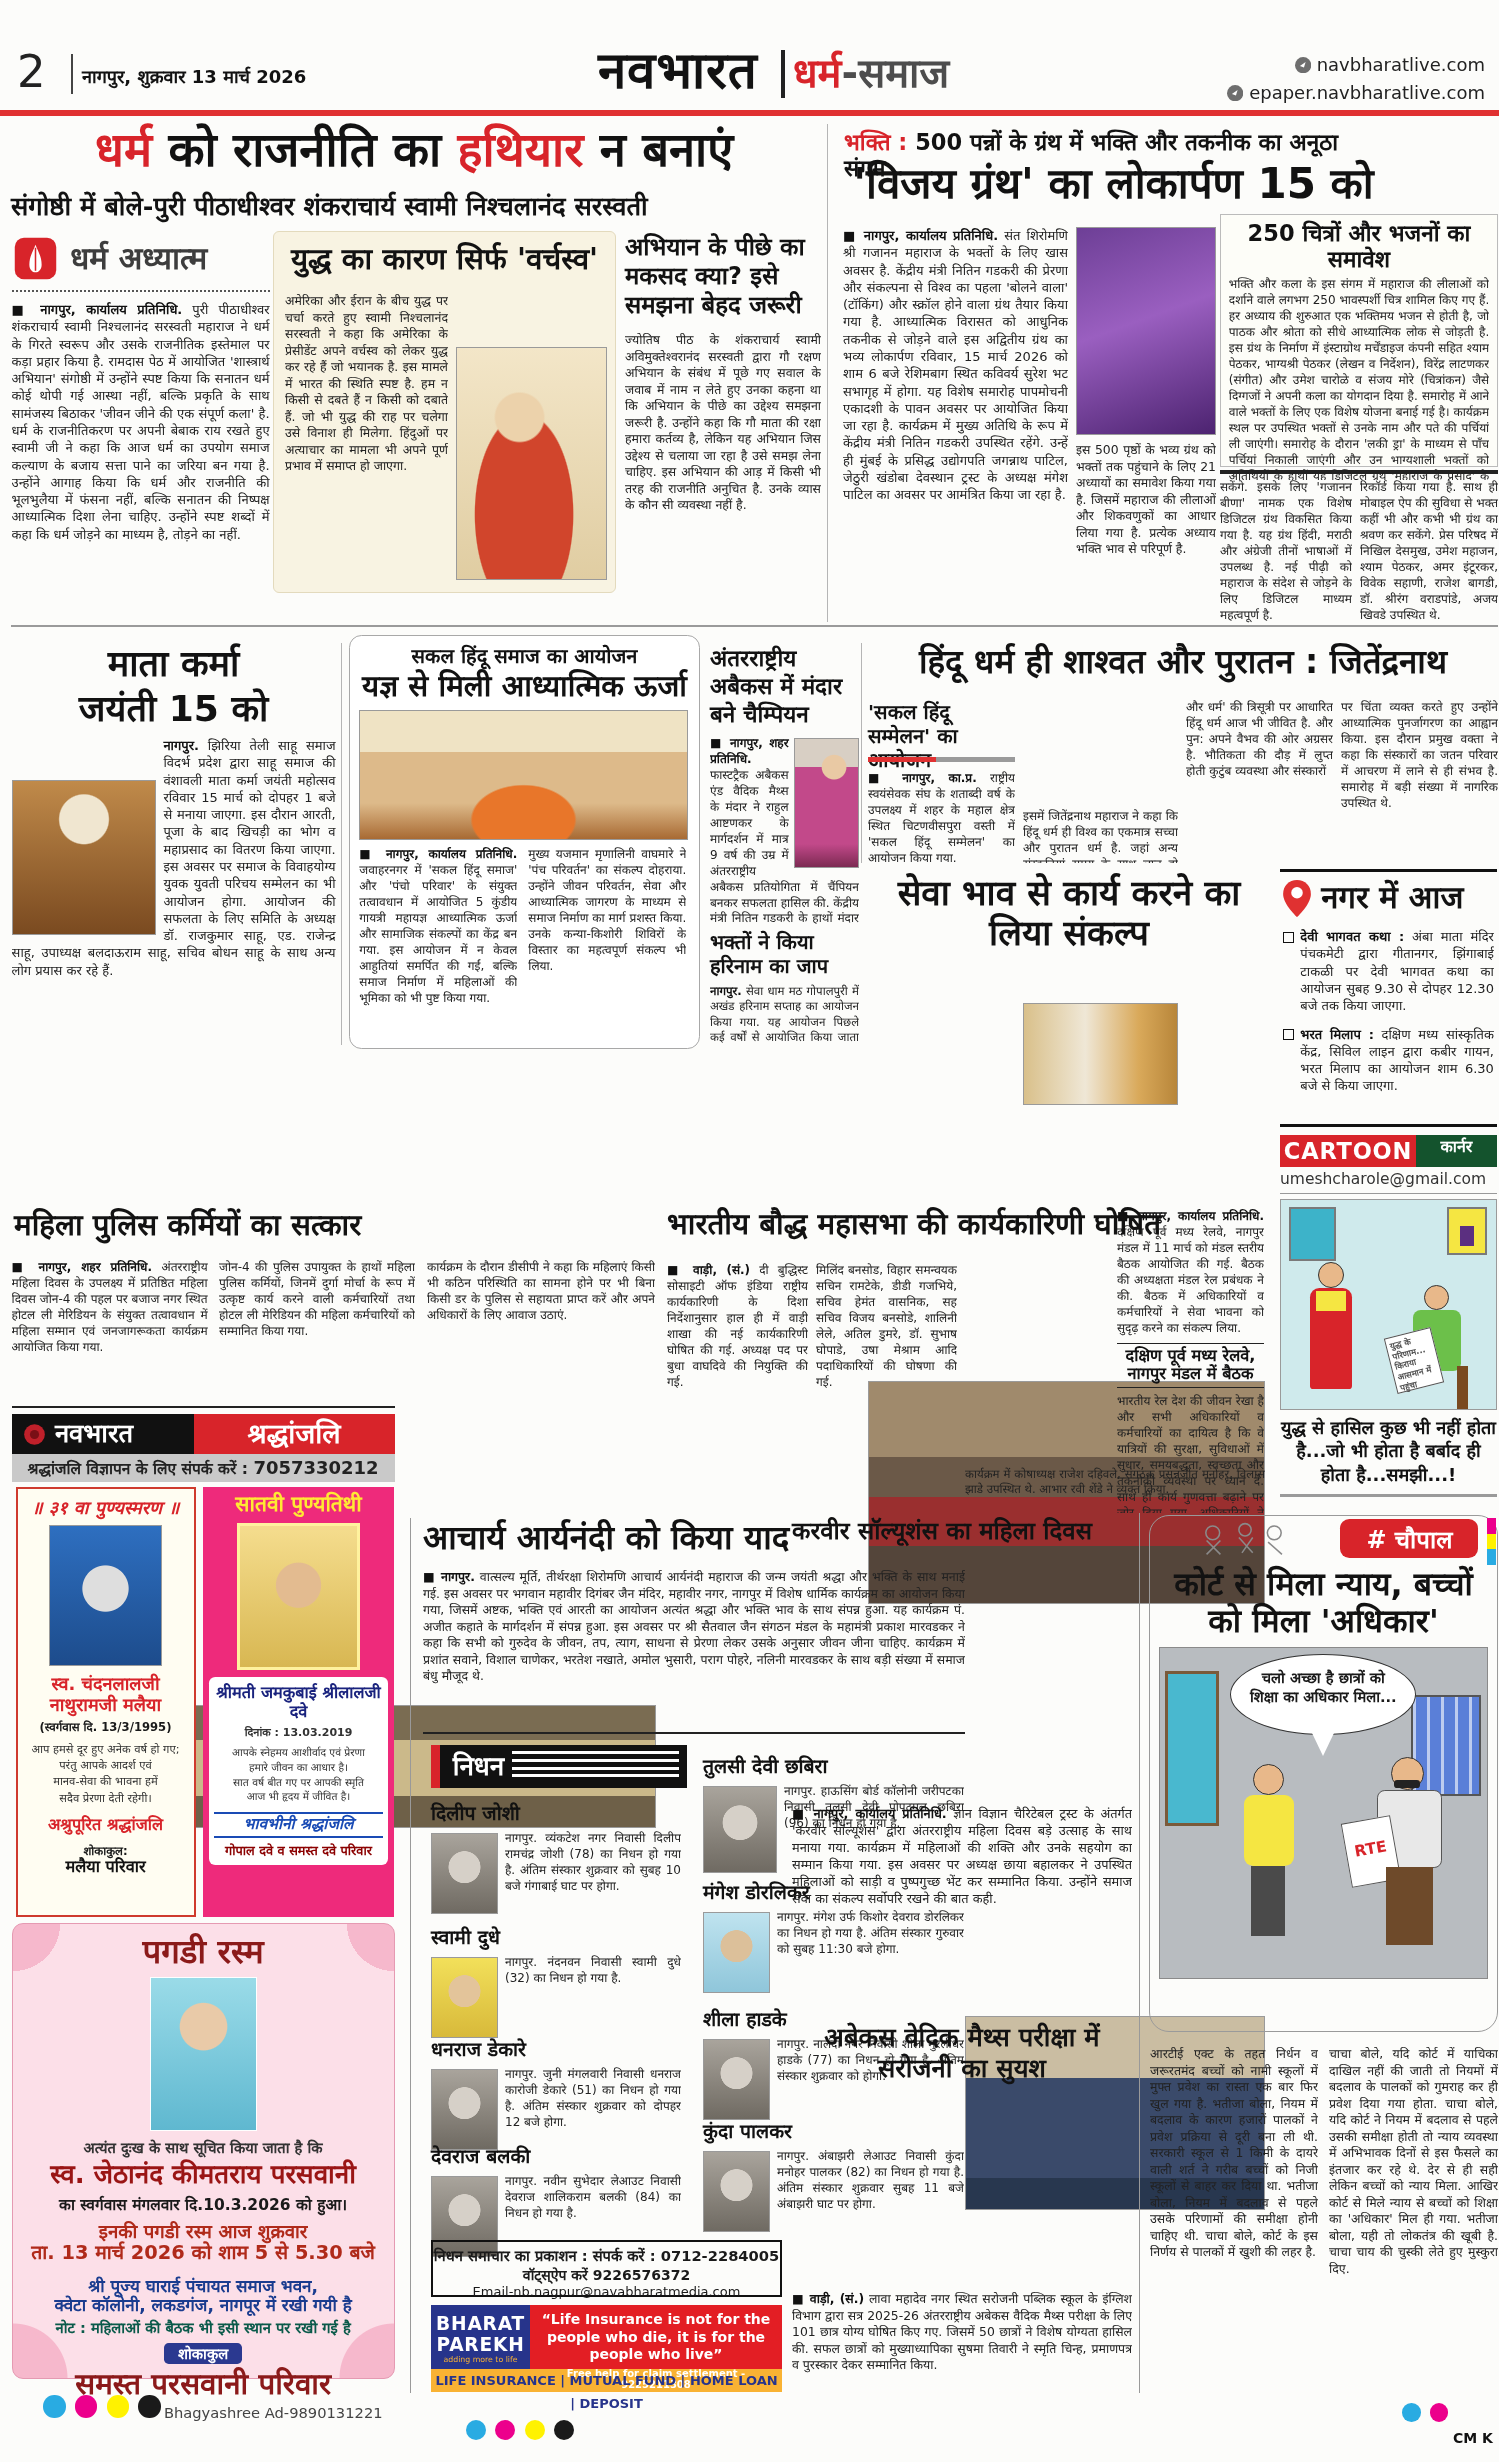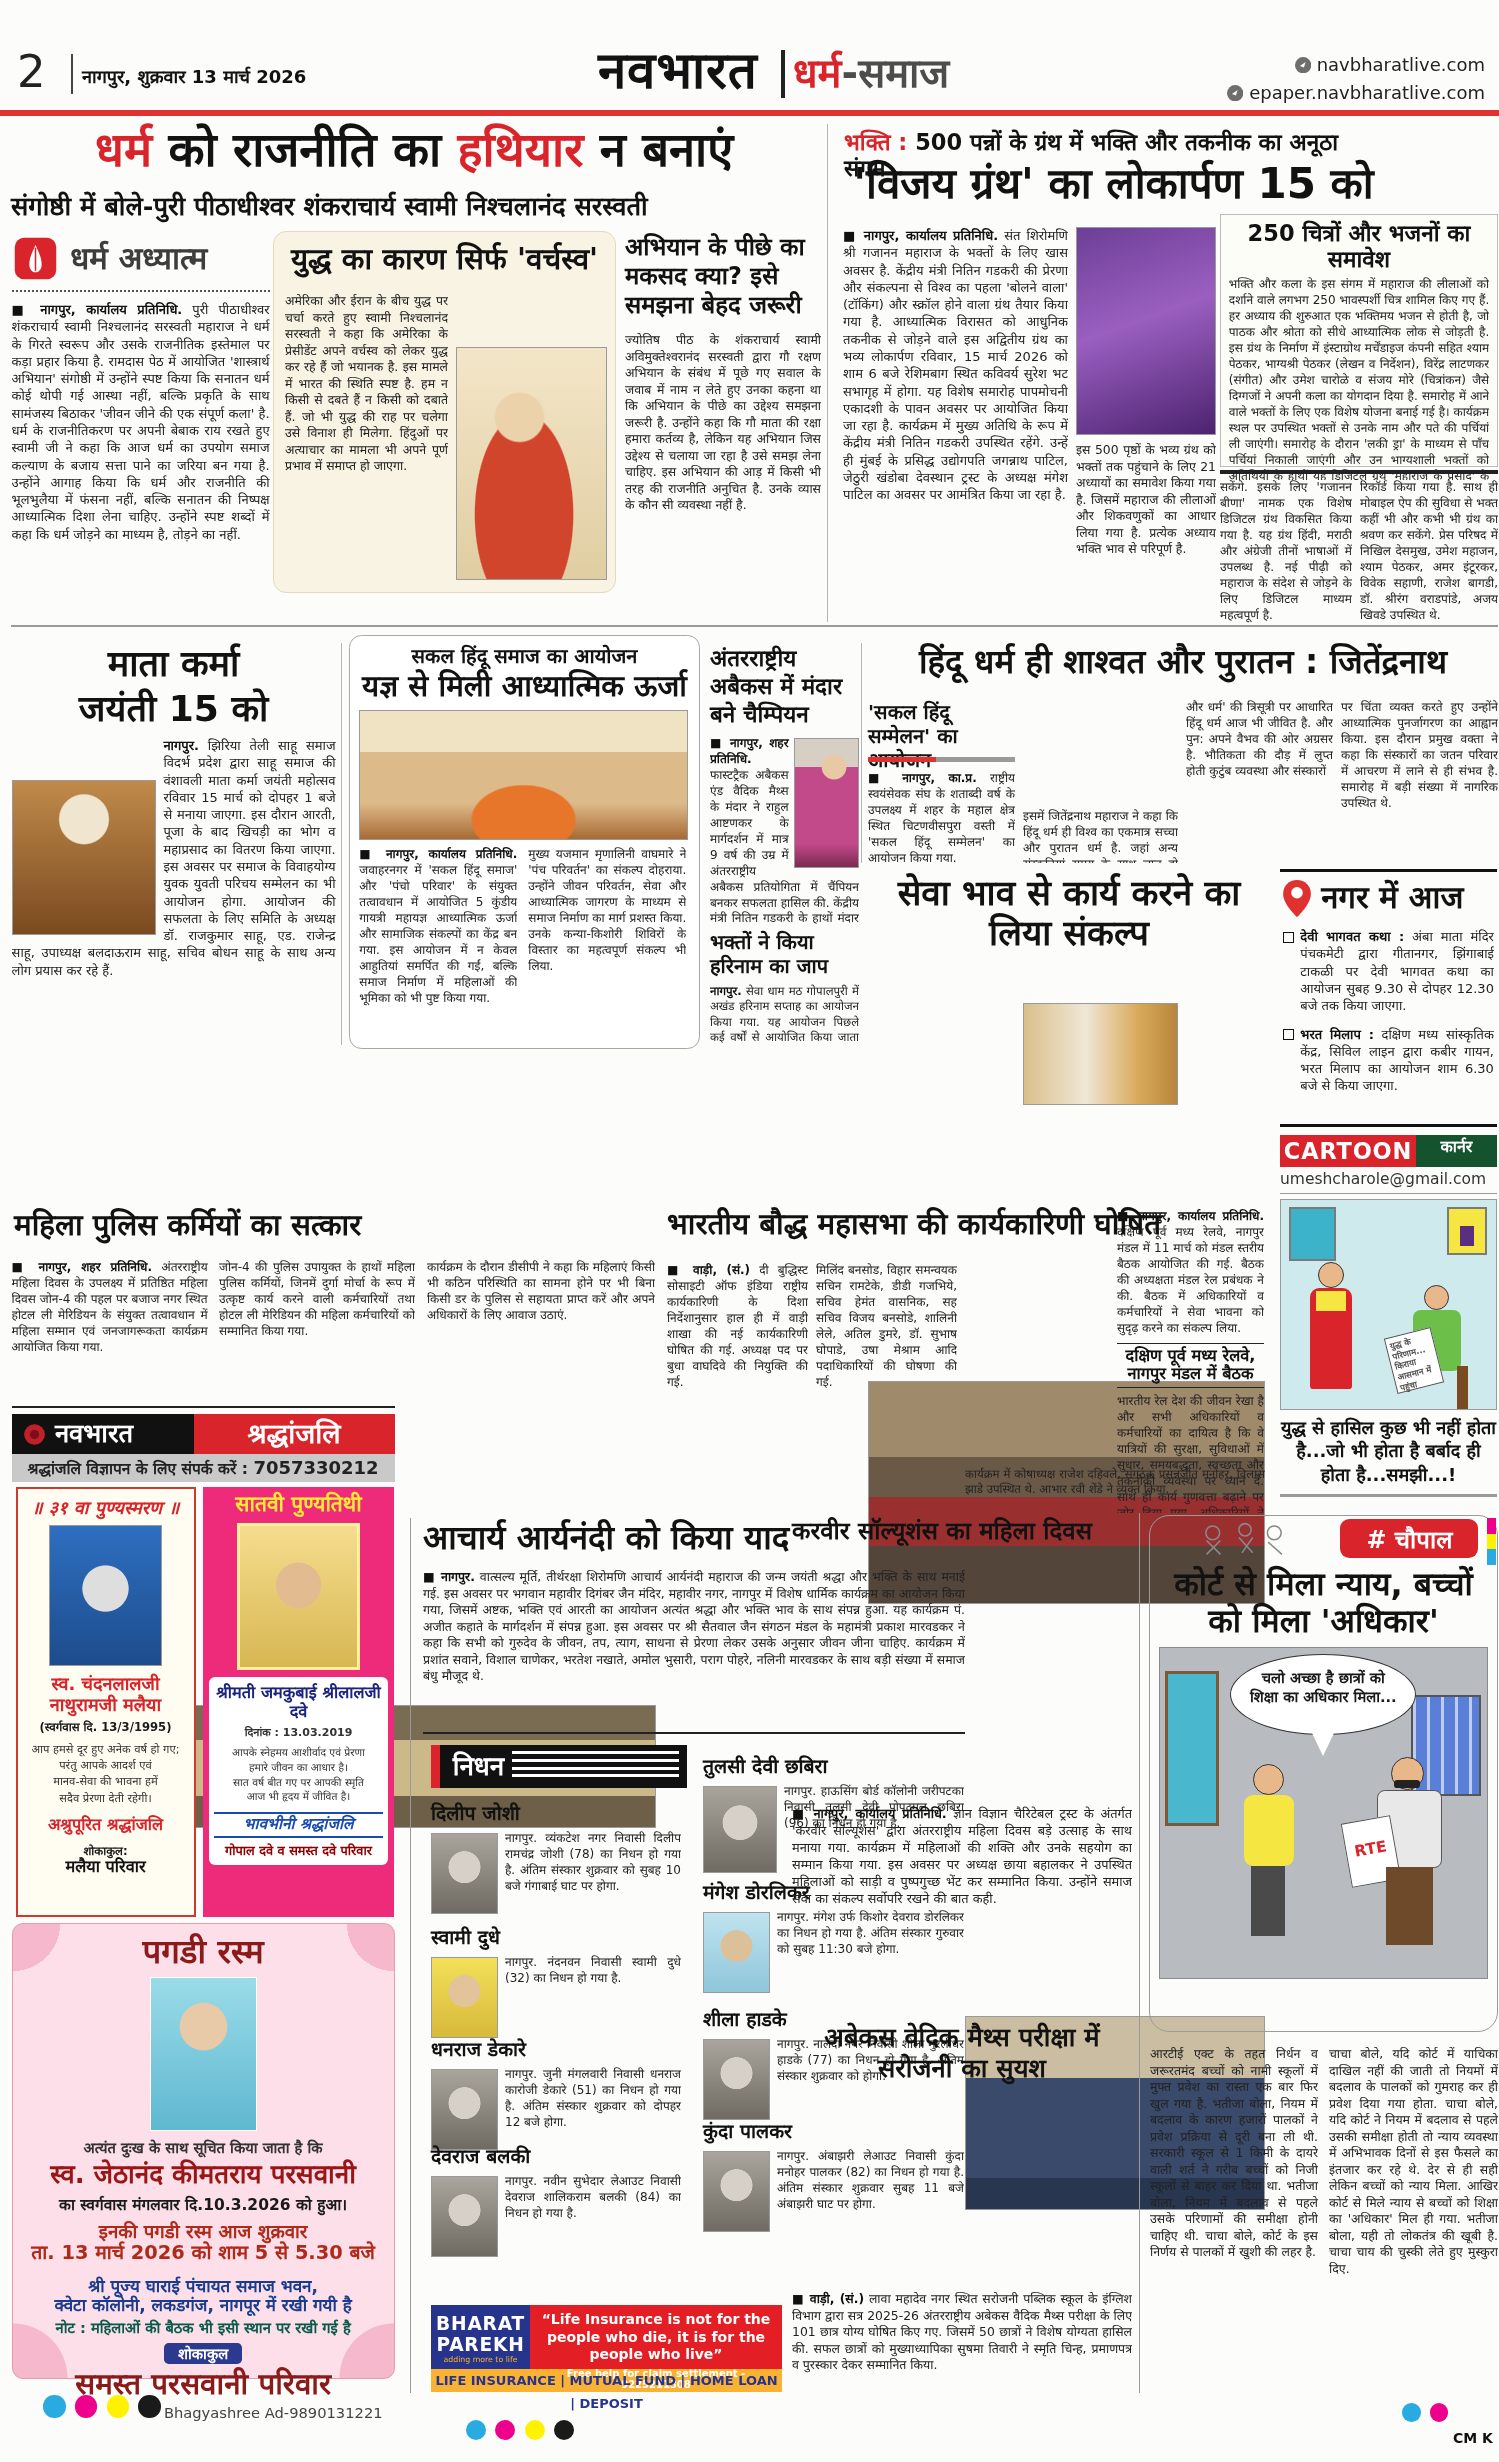--- a/index.html
+++ b/index.html
@@ -74,21 +74,21 @@
         <rect x="1" y="1" width="54" height="54" rx="12" fill="#d8242a"></rect>
         <path d="M28 10 C24 20 20 26 20 36 C20 42 24 46 28 46 C32 46 36 42 36 36 C36 26 32 20 28 10 Z" fill="#fff"></path>
         <path d="M28 14 L28 44" stroke="#d8242a" stroke-width="2"></path>
       </svg>
     <span class="hl" style="font-size:31px;color:#3d3d3d;vertical-align:11px;margin-left:9.3px">धर्म अध्यात्म</span>
   </div>
   <div class="abs" style="left:11.6px;top:290px;width:258px;border-bottom:2.3px dotted #555"></div>
 
   <div class="abs bodytxt jst" style="left:11.6px;top:301px;width:258px;height:292px"><span class="lede">■  नागपुर, कार्यालय प्रतिनिधि.</span> <span>पुरी पीठाधीश्वर शंकराचार्य स्वामी निश्चलानंद सरस्वती महाराज ने धर्म के गिरते स्वरूप और उसके राजनीतिक इस्तेमाल पर कड़ा प्रहार किया है. रामदास पेठ में आयोजित 'शास्त्रार्थ अभियान' संगोष्ठी में उन्होंने स्पष्ट किया कि सनातन धर्म कोई थोपी गई आस्था नहीं, बल्कि प्रकृति के साथ सामंजस्य बिठाकर 'जीवन जीने की एक संपूर्ण कला' है. धर्म के राजनीतिकरण पर अपनी बेबाक राय रखते हुए स्वामी जी ने कहा कि आज धर्म का उपयोग समाज कल्याण के बजाय सत्ता पाने का जरिया बन गया है. उन्होंने आगाह किया कि धर्म और राजनीति की भूलभुलैया में फंसना नहीं, बल्कि सनातन की निष्पक्ष आध्यात्मिक दिशा लेना चाहिए. उन्होंने स्पष्ट शब्दों में कहा कि धर्म जोड़ने का माध्यम है, तोड़ने का नहीं.</span></div>
 
-  <div class="abs" style="left:273px;top:231px;width:343px;height:362px;background:#f8f3e2;border:0.8px solid #e3dabd;border-radius:13px">
+  <div class="abs" style="left:273px;top:231px;width:343px;height:362px;background:#f8f3e2;border:0.8px solid #e3dabd;border-radius:6px">
     <div class="hl ctr" style="margin:11px 7.8px 6.2px;font-size:29.5px">युद्ध का कारण सिर्फ 'वर्चस्व'</div>
     <div class="bodytxt jst" style="position:absolute;left:11px;top:61px;width:163px;height:289px;font-size:12.4px">अमेरिका और ईरान के बीच युद्ध पर चर्चा करते हुए स्वामी निश्चलानंद सरस्वती ने कहा कि अमेरिका के प्रेसीडेंट अपने वर्चस्व को लेकर युद्ध कर रहे हैं जो भयानक है. इस मामले में भारत की स्थिति स्पष्ट है. हम न किसी से दबते हैं न किसी को दबाते हैं. जो भी युद्ध की राह पर चलेगा उसे विनाश ही मिलेगा. हिंदुओं पर अत्याचार का मामला भी अपने पूर्ण प्रभाव में समाप्त हो जाएगा.</div>
     <div class="ph ph-saint abs" style="left:182px;top:64px;width:151px;height:233px"></div>
   </div>
 
   <div class="abs hl" style="left:625px;top:233px;width:196px;font-size:24px;line-height:1.2">अभियान के पीछे का मकसद क्या? इसे समझना बेहद जरूरी</div>
   <div class="abs bodytxt jst" style="left:625px;top:332px;width:196px;height:261px;font-size:12.4px">ज्योतिष पीठ के शंकराचार्य स्वामी अविमुक्तेश्वरानंद सरस्वती द्वारा गौ रक्षण अभियान के संबंध में पूछे गए सवाल के जवाब में नाम न लेते हुए उनका कहना था कि अभियान के पीछे का उद्देश्य समझना जरूरी है. उन्होंने कहा कि गौ माता की रक्षा हमारा कर्तव्य है, लेकिन यह अभियान जिस उद्देश्य से चलाया जा रहा है उसे समझ लेना चाहिए. इस अभियान की आड़ में किसी भी तरह की राजनीति अनुचित है. उनके व्यास के कौन सी व्यवस्था नहीं है.</div>
 
   <div class="vrule" style="left:827px;top:124px;height:498px"></div>
 
@@ -319,20 +319,25 @@
   </div>
   <div class="abs" style="left:703px;top:2005px;width:261px">
     <div class="nd-name">शीला हाडके</div>
     <div class="bodytxt jst" style="font-size:12px"><div class="ph ph-face nd-ph"></div><span>नागपुर. नालंदा नगर निवासी शीला मुरलीधर हाडके (77) का निधन हो गया है. अंतिम संस्कार शुक्रवार को होगा.</span></div>
   </div>
   <div class="abs" style="left:703px;top:2117px;width:261px">
     <div class="nd-name">कुंदा पालकर</div>
     <div class="bodytxt jst" style="font-size:12px"><div class="ph ph-face nd-ph"></div><span>नागपुर. अंबाझरी लेआउट निवासी कुंदा मनोहर पालकर (82) का निधन हो गया है. अंतिम संस्कार शुक्रवार सुबह 11 बजे अंबाझरी घाट पर होगा.</span></div>
   </div>
 
+  <div class="abs ctr" style="left:431px;top:2240px;width:351px;height:57px;border:2.3px solid #111;padding-top:3.1px">
+    <div style="font-size:14.7px;font-weight:700">निधन समाचार का प्रकाशन : संपर्क करें : 0712-2284005</div>
+    <div style="font-size:14px;font-weight:700">वॉट्स्ऐप करें 9226576372</div>
+    <div style="font-size:13px">Email-nb.nagpur@navabharatmedia.com</div>
+  </div>
 
   <div class="abs" style="left:431px;top:2305px;width:351px;height:87px">
     <div style="display:flex;height:64px">
       <div class="ctr" style="flex:0 0 99px;background:#27348b;color:#fff;padding-top:7.8px">
         <div class="hl" style="color:#fff;font-size:18.6px;letter-spacing:0.8px">BHARAT</div>
         <div class="hl" style="color:#fff;font-size:18.6px;letter-spacing:0.8px">PAREKH</div>
         <div style="font-size:7.8px;color:#f9b233">adding more to life</div>
       </div>
       <div class="ctr" style="flex:1;background:#e31e24;color:#fff;padding:6.2px 7.8px 0">
         <div class="hl" style="color:#fff;font-size:14px;line-height:1.25">“Life Insurance is not for the people who die, it is for the people who live”</div>

